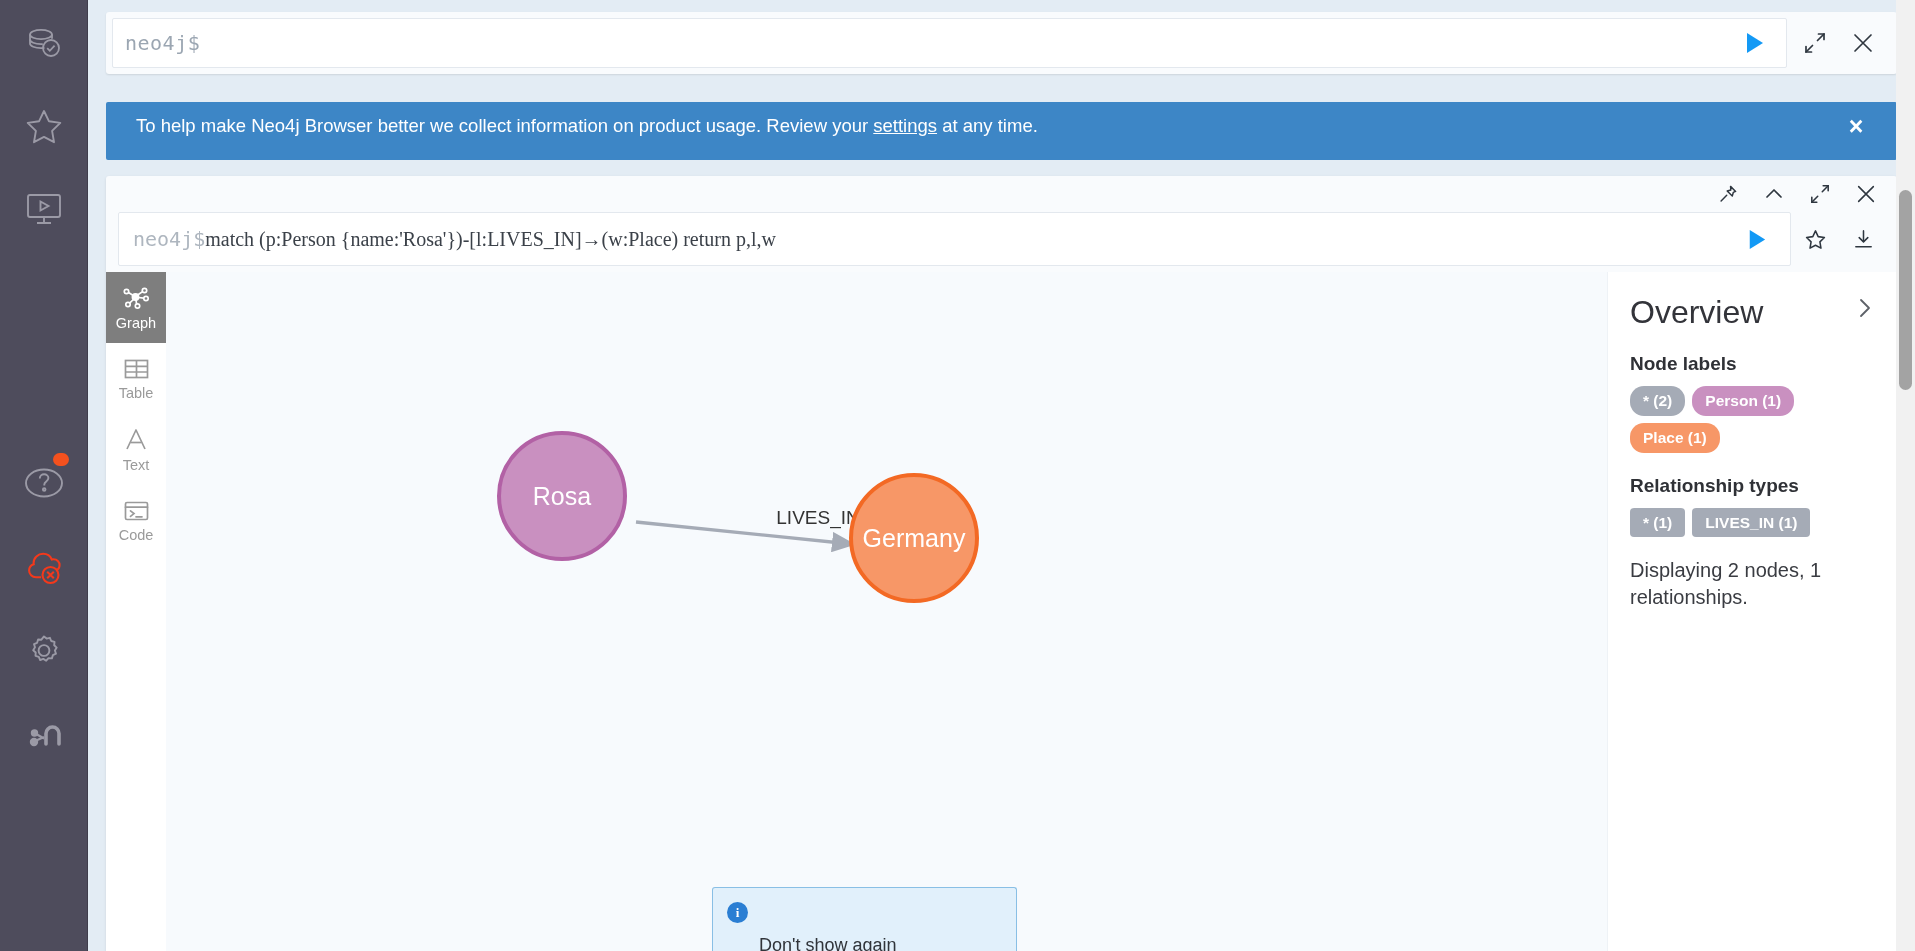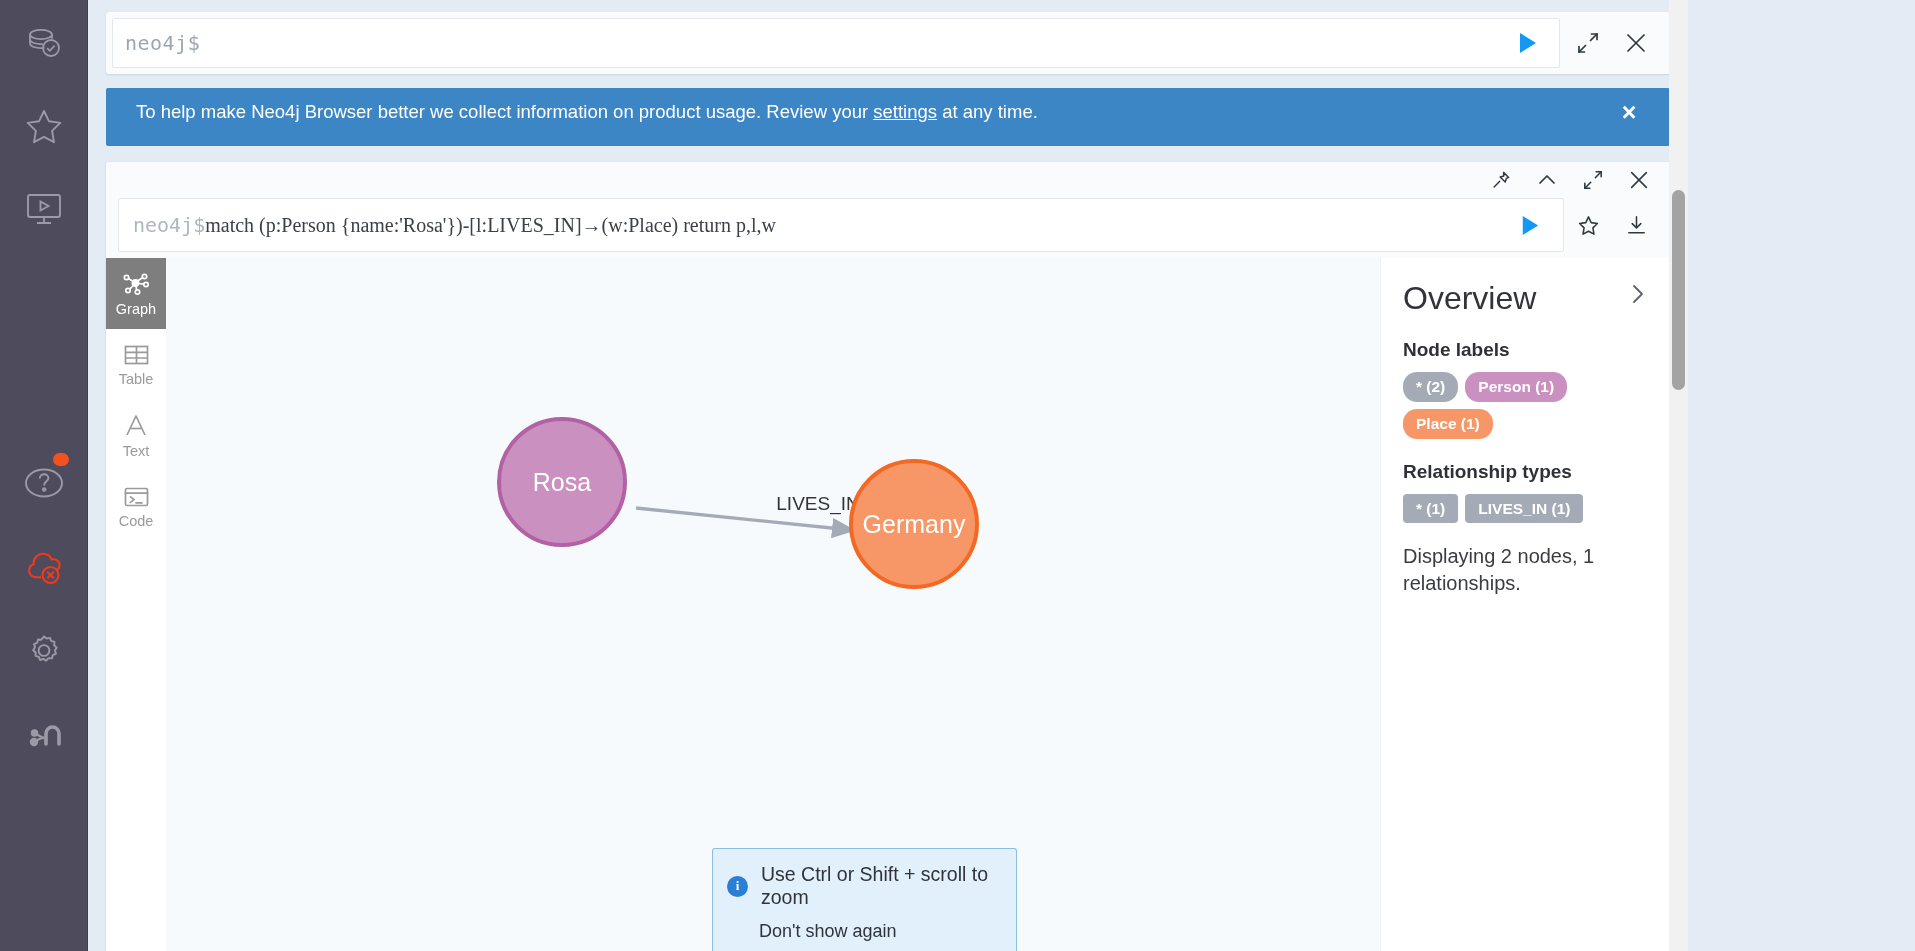--- a/index.html
+++ b/index.html
@@ -4,21 +4,21 @@
 <style>
   * { box-sizing: border-box; }
   html, body {
     margin: 0; padding: 0;
     width: 1915px; height: 951px;
     overflow: hidden;
     font-family: "Liberation Sans", sans-serif;
     background: #e3ecf4;
   }
 
-  #app { position: relative; width: 1688px; height: 951px; display: flex; }
+  #app { position: relative; width: 1915px; height: 951px; display: flex; }
 
   
   .rail {
     width: 88px;
     height: 951px;
     background: #4e4c5c;
     flex: 0 0 88px;
     position: relative;
     border-right: 1px solid #3f3d4b;
   }
@@ -81,21 +81,21 @@
   }
   .editor-tools { display: flex; align-items: center; padding: 0 4px; }
   .tool-ico {
     width: 48px; height: 48px;
     display: flex; align-items: center; justify-content: center;
     cursor: pointer;
   }
 
   
   .banner {
-    margin-top: 14px;
+    margin-top: 28px;
     height: 58px;
     background: #3d86c6;
     border-radius: 2px;
     display: flex;
     align-items: center;
     padding: 0 24px 10px 30px;
     color: #fff;
   }
   .banner-text { font-size: 18.5px; }
   .banner-text a { color: #fff; text-decoration: underline; }
@@ -546,21 +546,20 @@
 
             <g>
               <circle cx="748" cy="266" r="63" fill="#f79767" stroke="#f36924" stroke-width="4"></circle>
               <text class="node-label-txt" x="748" y="268">Germany</text>
             </g>
           </svg>
 
           <div class="zoom-toast">
             <div class="zoom-toast-row">
               <span class="info-dot">i</span>
-              <span class="zoom-toast-msg">Use Ctrl or Shift + scroll to zoom</span>
             </div>
             <div class="zoom-toast-dismiss">Don't show again</div>
           </div>
 
           <div class="zoom-ctrls">
             <div class="zoom-ctrl">
               <span>
                 <svg width="25" height="25" viewBox="0 0 25 25" fill="none" stroke="#d6d6d6" stroke-width="1.6" stroke-linecap="round">
                   <circle cx="10.5" cy="10.5" r="6.8"></circle>
                   <path d="M10.5 7.4v6.2M7.4 10.5h6.2"></path>

